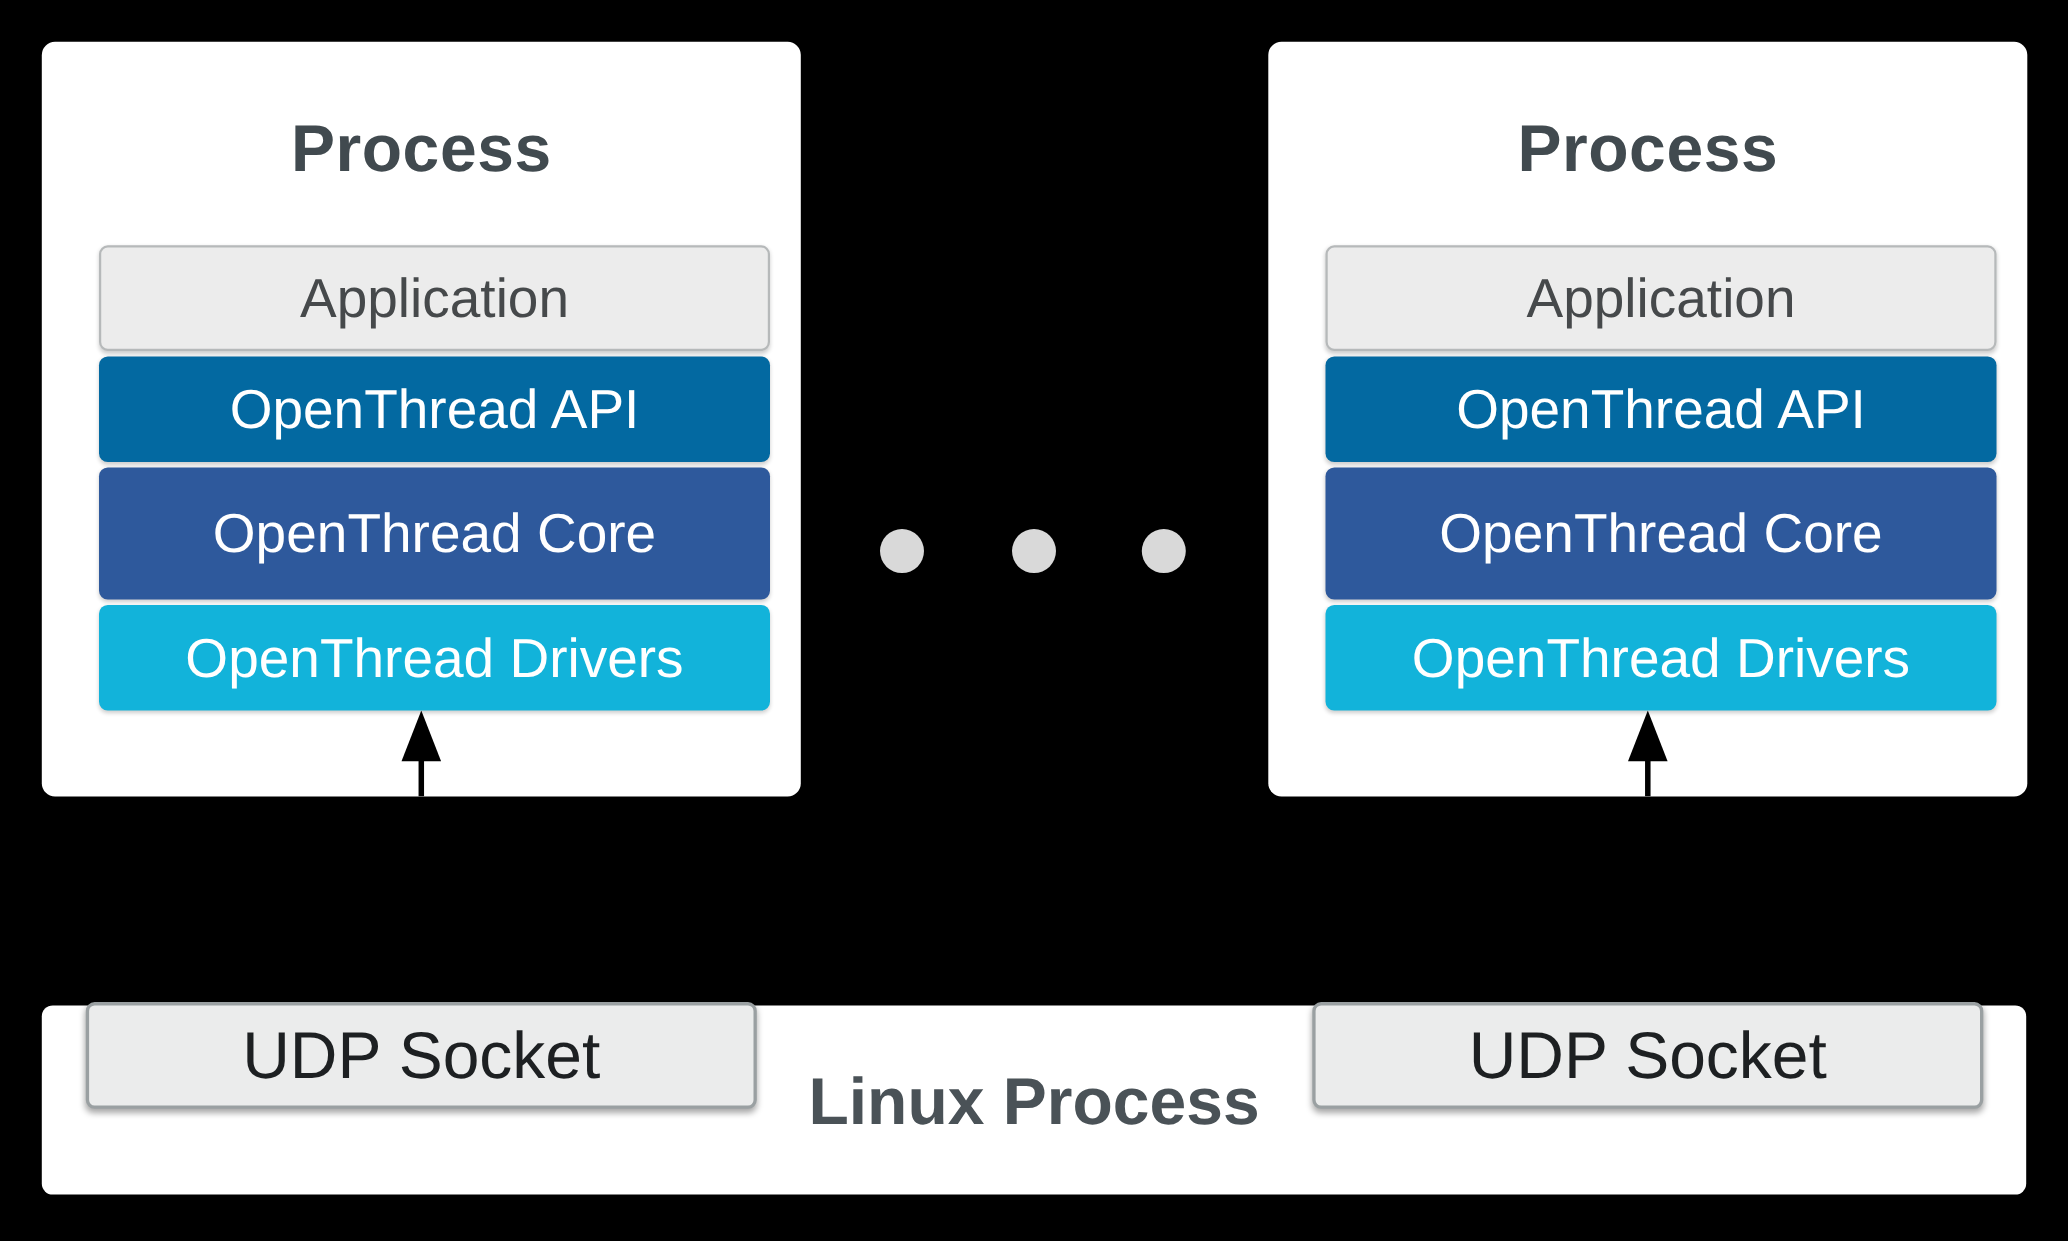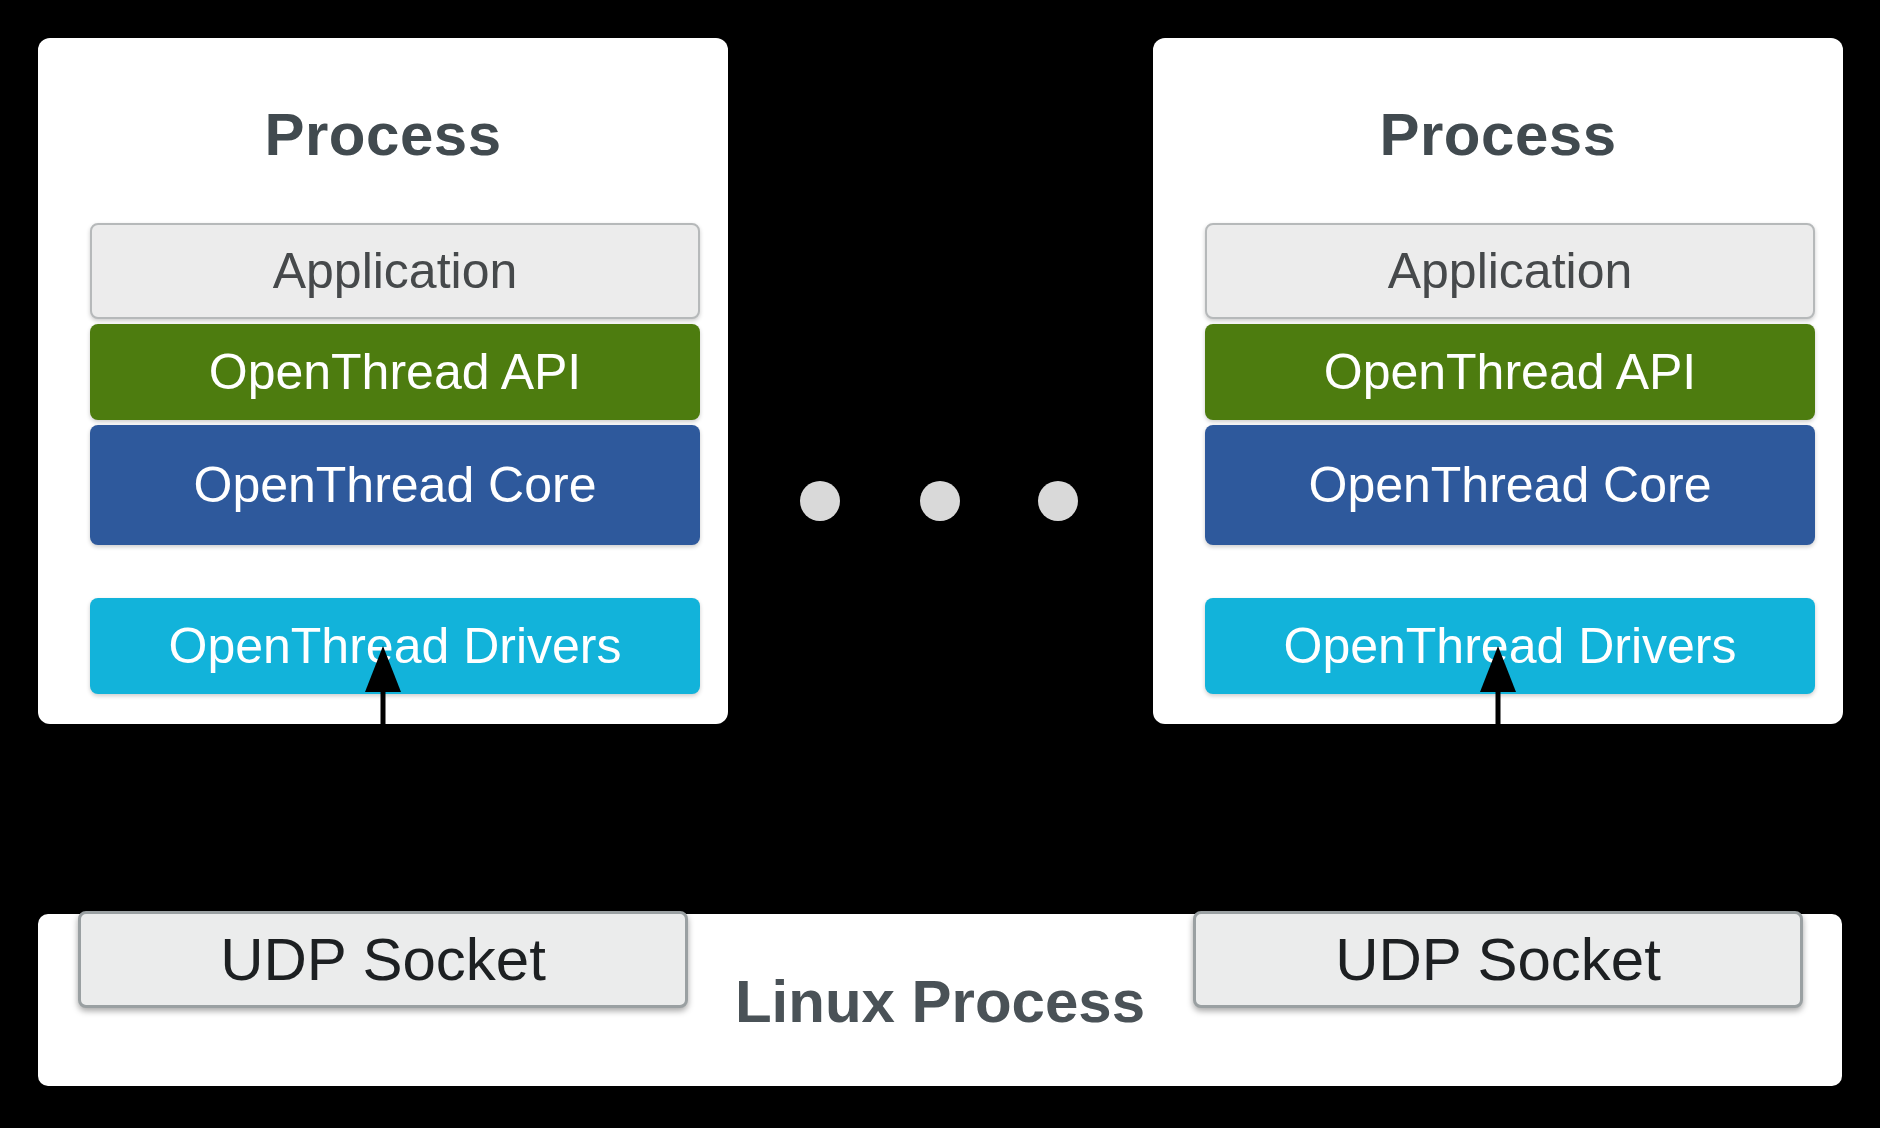--- a/index.html
+++ b/index.html
@@ -46,23 +46,23 @@
     display: flex; align-items: center; justify-content: center;
     font-size: 50px;
     color: #ffffff;
     box-shadow: 0 2px 4px rgba(0,0,0,0.20);
   }
   .layer.application {
     background: #ececec;
     border: 2px solid #b6b9ba;
     color: #46494b;
   }
-  .layer.api     { background: #4d7c0f; }
+  .layer.api     { background: #0369a1; }
   .layer.core    { background: #2e599c; height: 120px; }
-  .layer.drivers { background: #12b3da; margin-top: 48px; }
+  .layer.drivers { background: #12b3da; }
 
   .socket-arrow {
     position: absolute;
     left: 323px;            
     top: 608px;
     width: 44px; height: 78px;
   }
 
   
   .ellipsis-dot {

